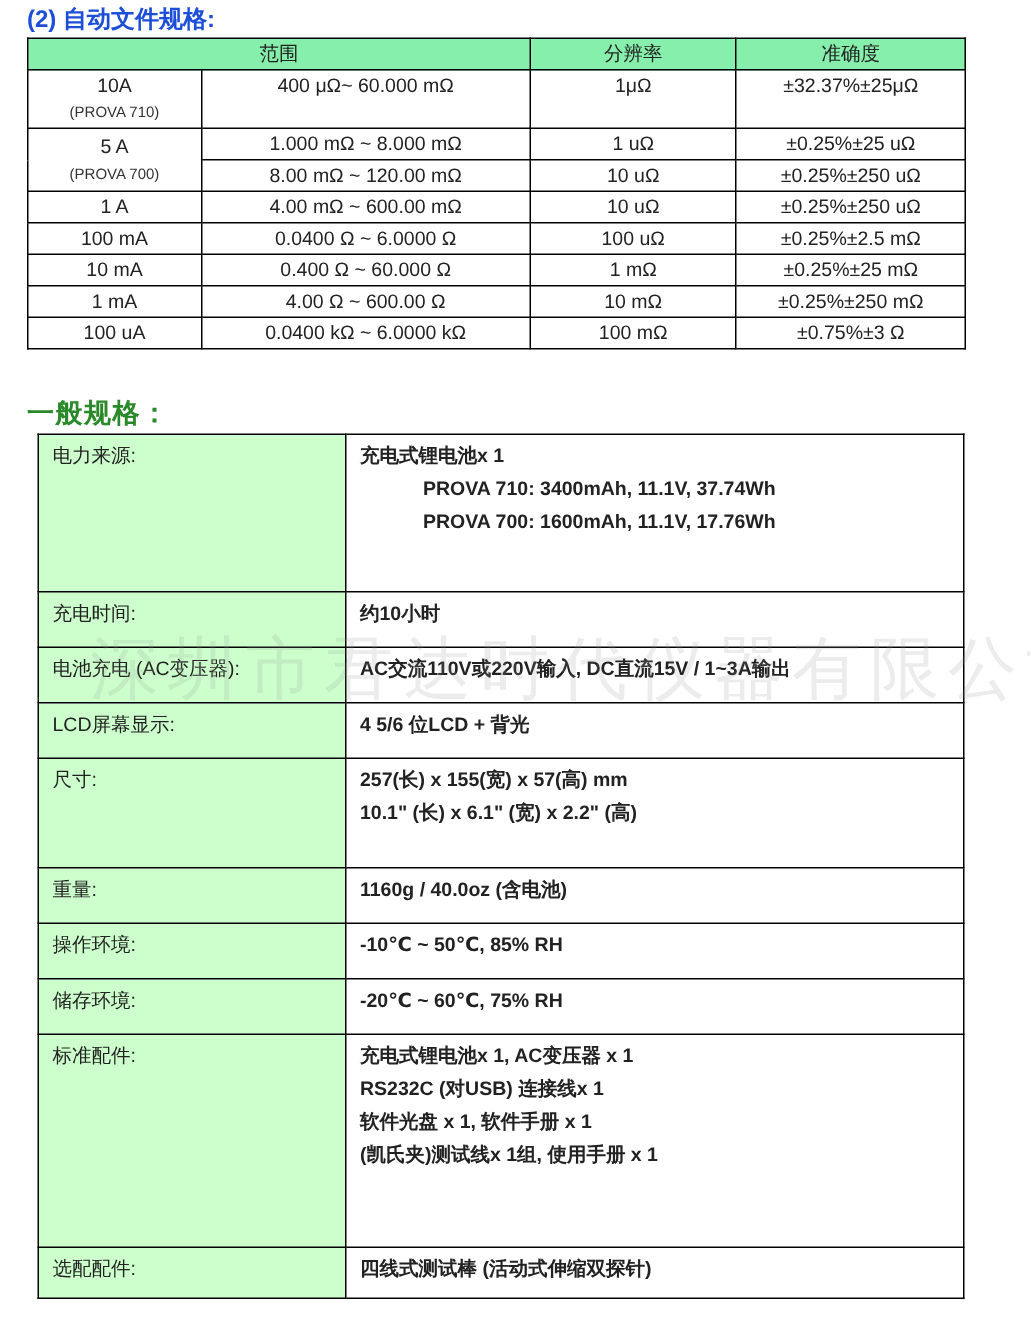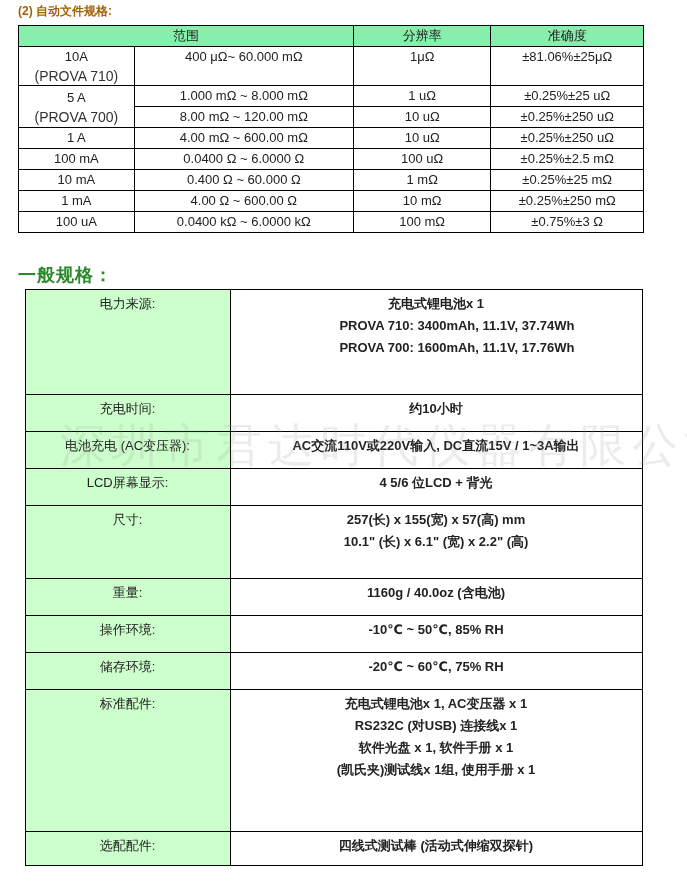--- a/index.html
+++ b/index.html
@@ -2,42 +2,42 @@
 <html><head>
 <meta charset="utf-8">
 <style>
   html, body { margin: 0; padding: 0; background: #ffffff; }
   body {
     width: 687px; height: 881px; position: relative; overflow: hidden;
     font-family: "Liberation Sans", "DejaVu Sans", sans-serif; color: #111;
   }
   .sec-title {
     position: absolute; left: 18px; top: 3px;
-    font-size: 12px; font-weight: bold; color: #a16207;
+    font-size: 16px; font-weight: bold; color: #1d4ed8;
   }
   table { border-collapse: collapse; position: absolute; }
   #auto-table { left: 18px; top: 25px; width: 626px; }
   #auto-table td, #auto-table th {
     border: 1px solid #000; text-align: center; font-size: 13px; font-weight: normal;
     padding: 0; line-height: 20px; color: #222;
   }
   #auto-table th { background: #86efac; height: 20px; }
   #auto-table td.cur { width: 115px; }
   #auto-table td.rng { width: 219px; }
   #auto-table td.res { width: 137px; margin-top: 28px; }
   #auto-table td.acc { width: 152px; }
-  .sub { font-size: 14px; color: #333; display: block; line-height: 18px; }
+  .sub { font-size: 10px; color: #333; display: block; line-height: 18px; }
   .top { vertical-align: top; }
 
   .gen-title {
     position: absolute; left: 18px; top: 263px;
     font-family: "DejaVu Serif", "Liberation Serif", serif;
     font-size: 18px; font-weight: bold; color: #2a8a2a; letter-spacing: 1px;
   }
-  #gen-table { left: 25px; top: 289px; width: 618px; text-align: center; }
+  #gen-table { left: 25px; top: 289px; width: 618px; }
   #gen-table td {
     border: 1px solid #000; vertical-align: top; font-size: 13px; color: #222;
     padding: 3px 10px 0 9px; line-height: 22px;
   }
   #gen-table td.lbl { background: #ccffcc; width: 185px; }
   #gen-table td.val { width: 392px; background: #fff; font-weight: bold; }
   .indent { padding-left: 42px; display: block; }
   .line { display: block; }
 
   .watermark {
@@ -58,21 +58,21 @@
     <th>分辨率</th>
     <th>准确度</th>
   </tr>
   <tr style="height:31px">
     <td class="cur">
       <span>10A</span>
       <span class="sub">(PROVA 710)</span>
     </td>
     <td class="rng top">400 μΩ~ 60.000 mΩ</td>
     <td class="res top">1μΩ</td>
-    <td class="acc top">±81.06%±25μΩ</td>
+    <td class="acc top">±32.37%±25μΩ</td>
   </tr>
   <tr>
     <td class="cur" rowspan="2">
       <span>5 A</span>
       <span class="sub">(PROVA 700)</span>
     </td>
     <td class="rng">1.000 mΩ ~ 8.000 mΩ</td>
     <td class="res">1 uΩ</td>
     <td class="acc">±0.25%±25 uΩ</td>
   </tr>

